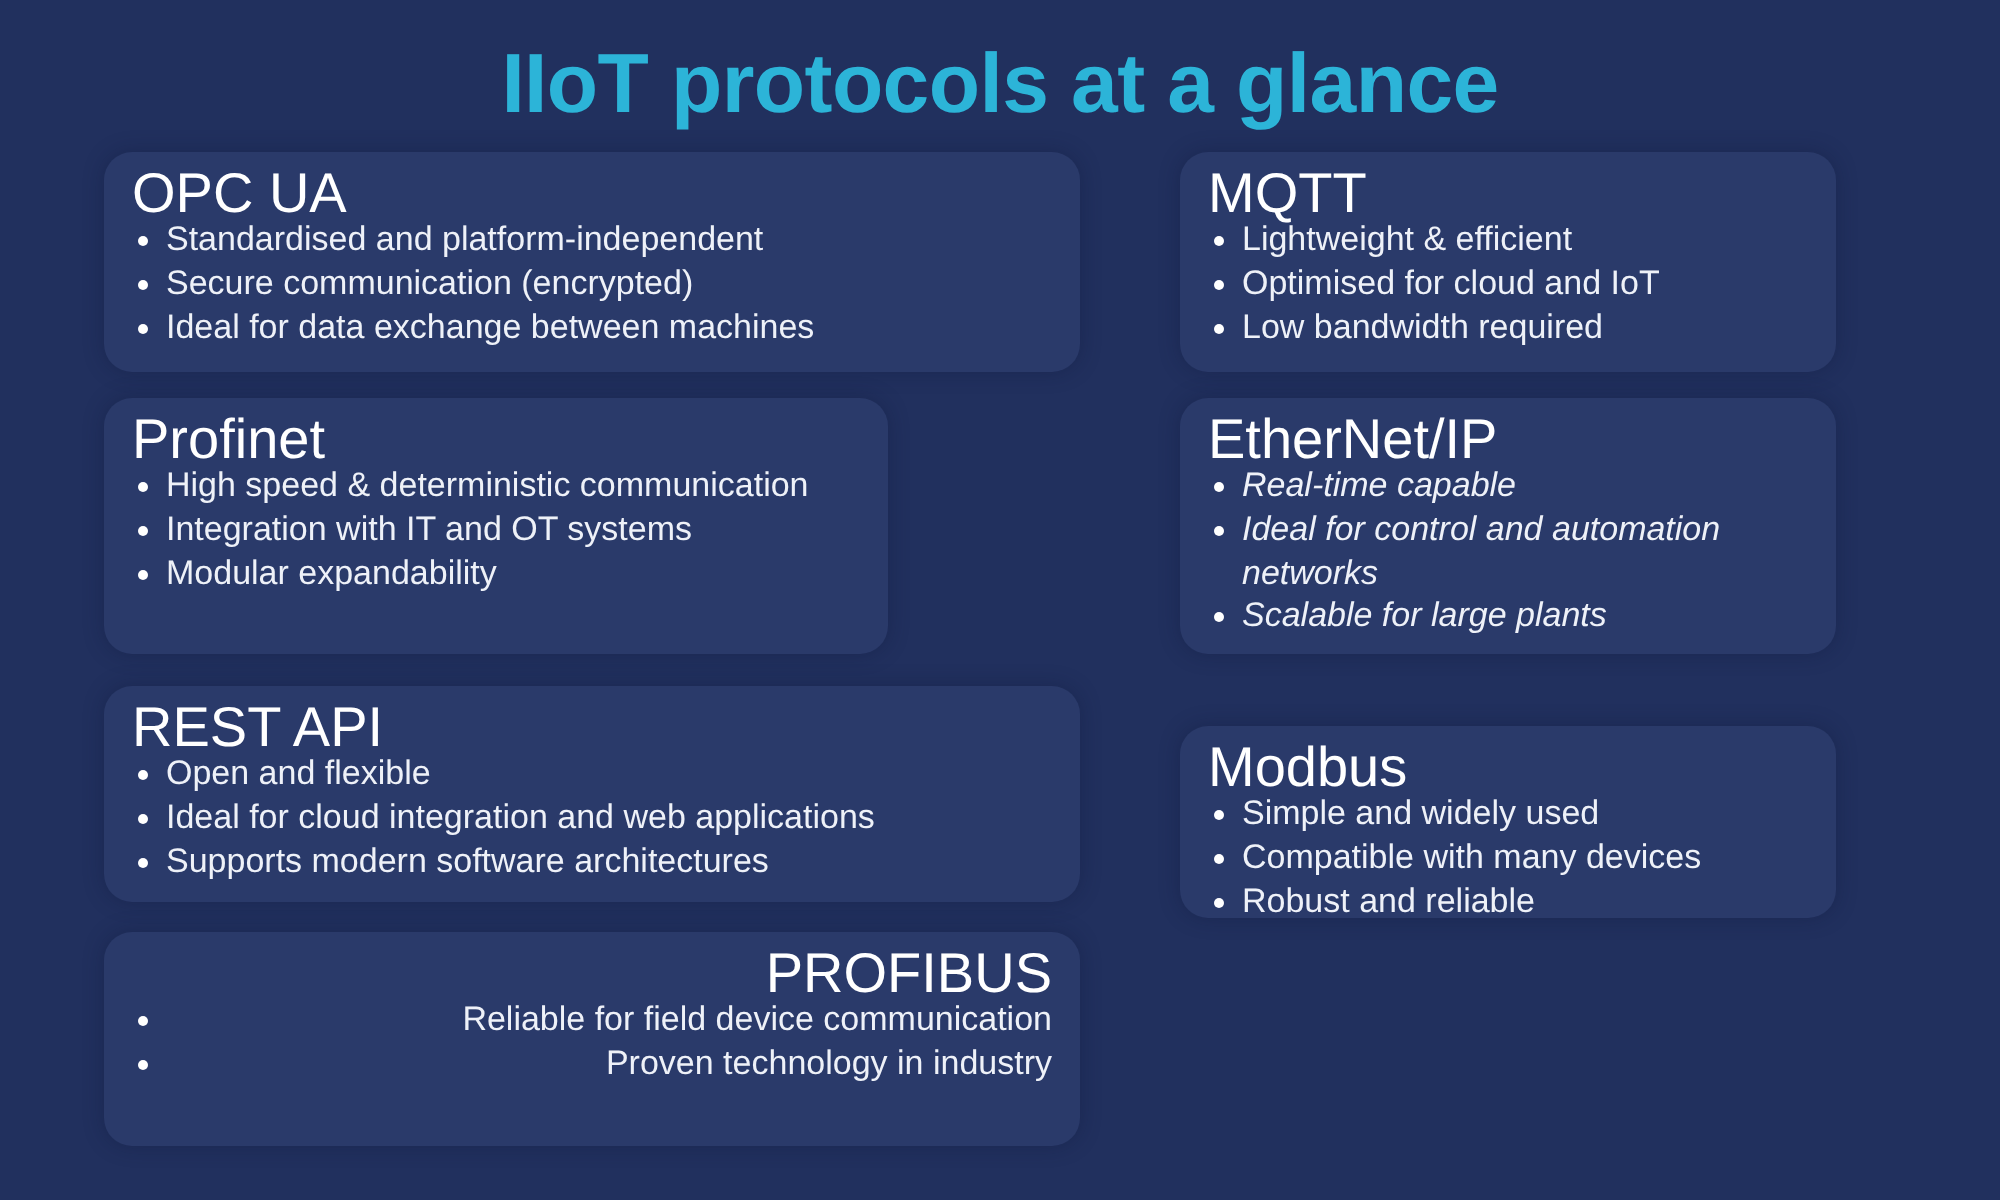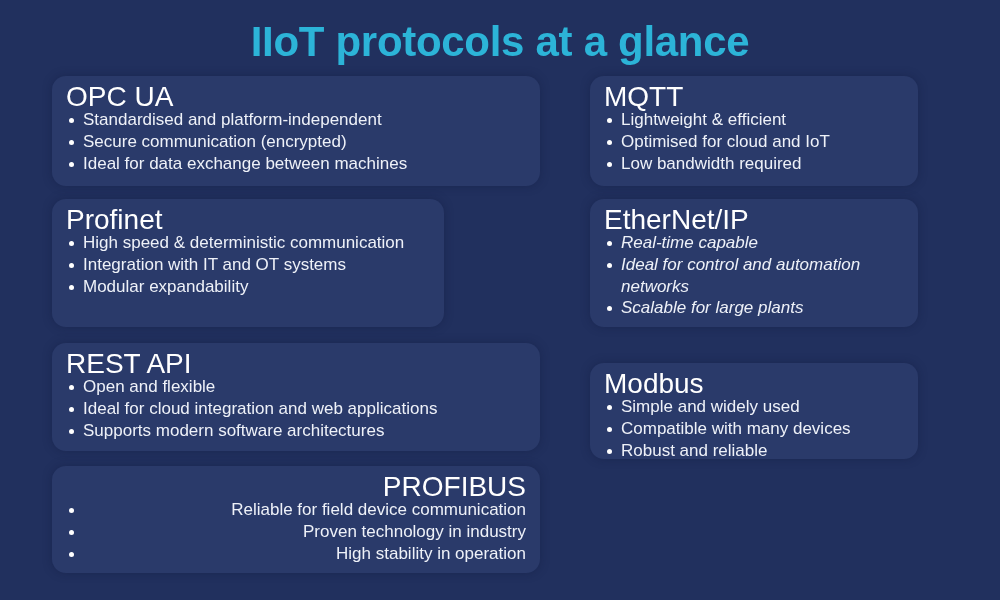--- a/index.html
+++ b/index.html
@@ -95,16 +95,15 @@
       <li>Compatible with many devices</li>
       <li>Robust and reliable</li>
     </ul>
   </div>
 
   <div class="card" style="left:52px; top:466px; width:488px; height:107px;text-align:right;">
     <h2>PROFIBUS</h2>
     <ul>
       <li>Reliable for field device communication</li>
       <li>Proven technology in industry</li>
-      <li>High stability in operation</li>
     </ul>
   </div>
 </div>
 
 </body></html>

